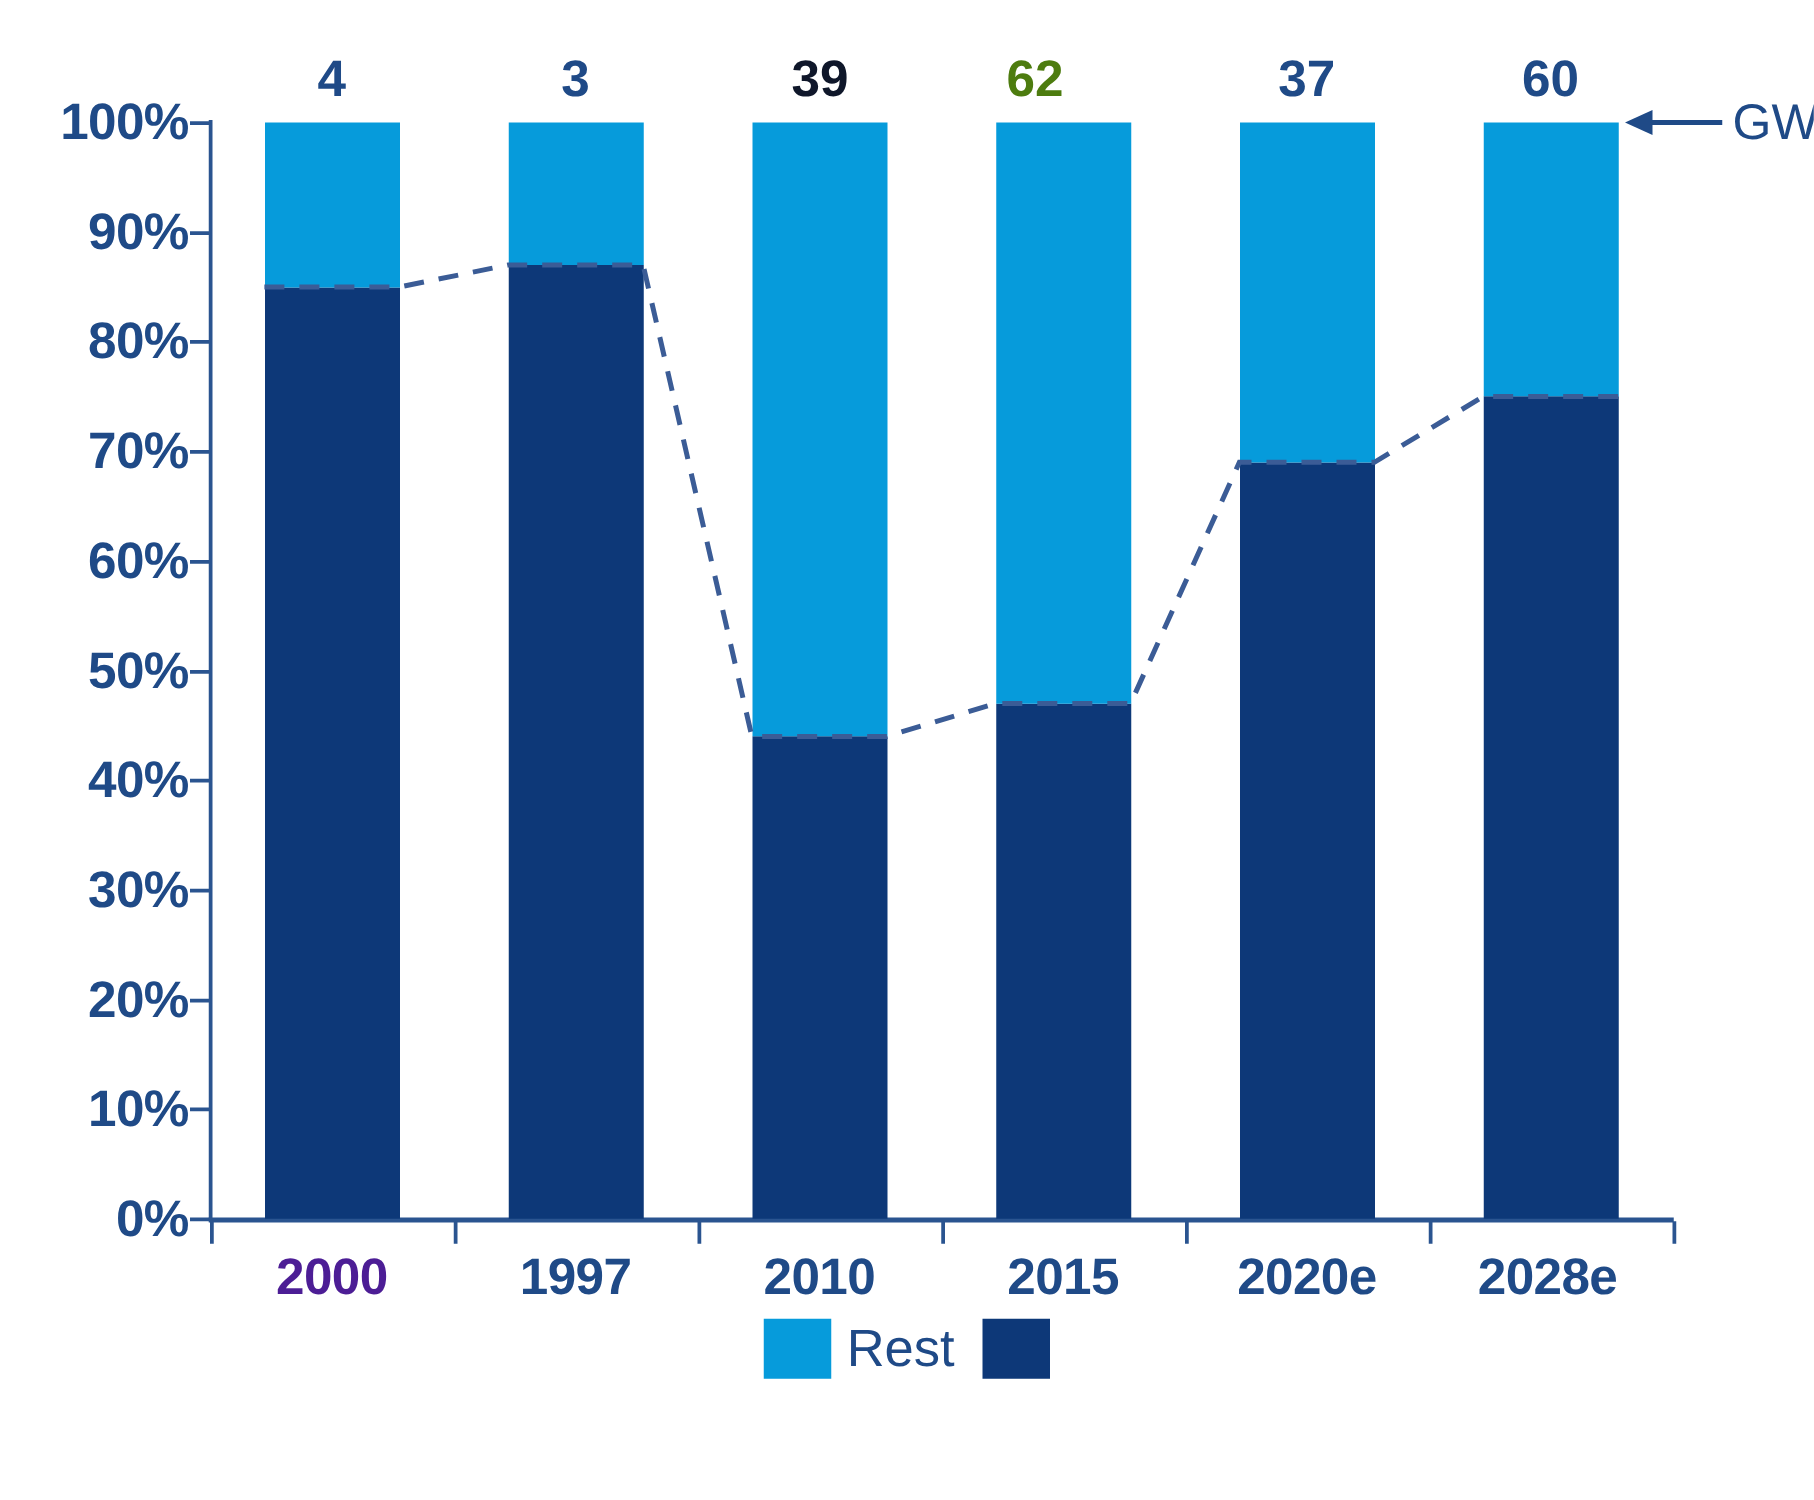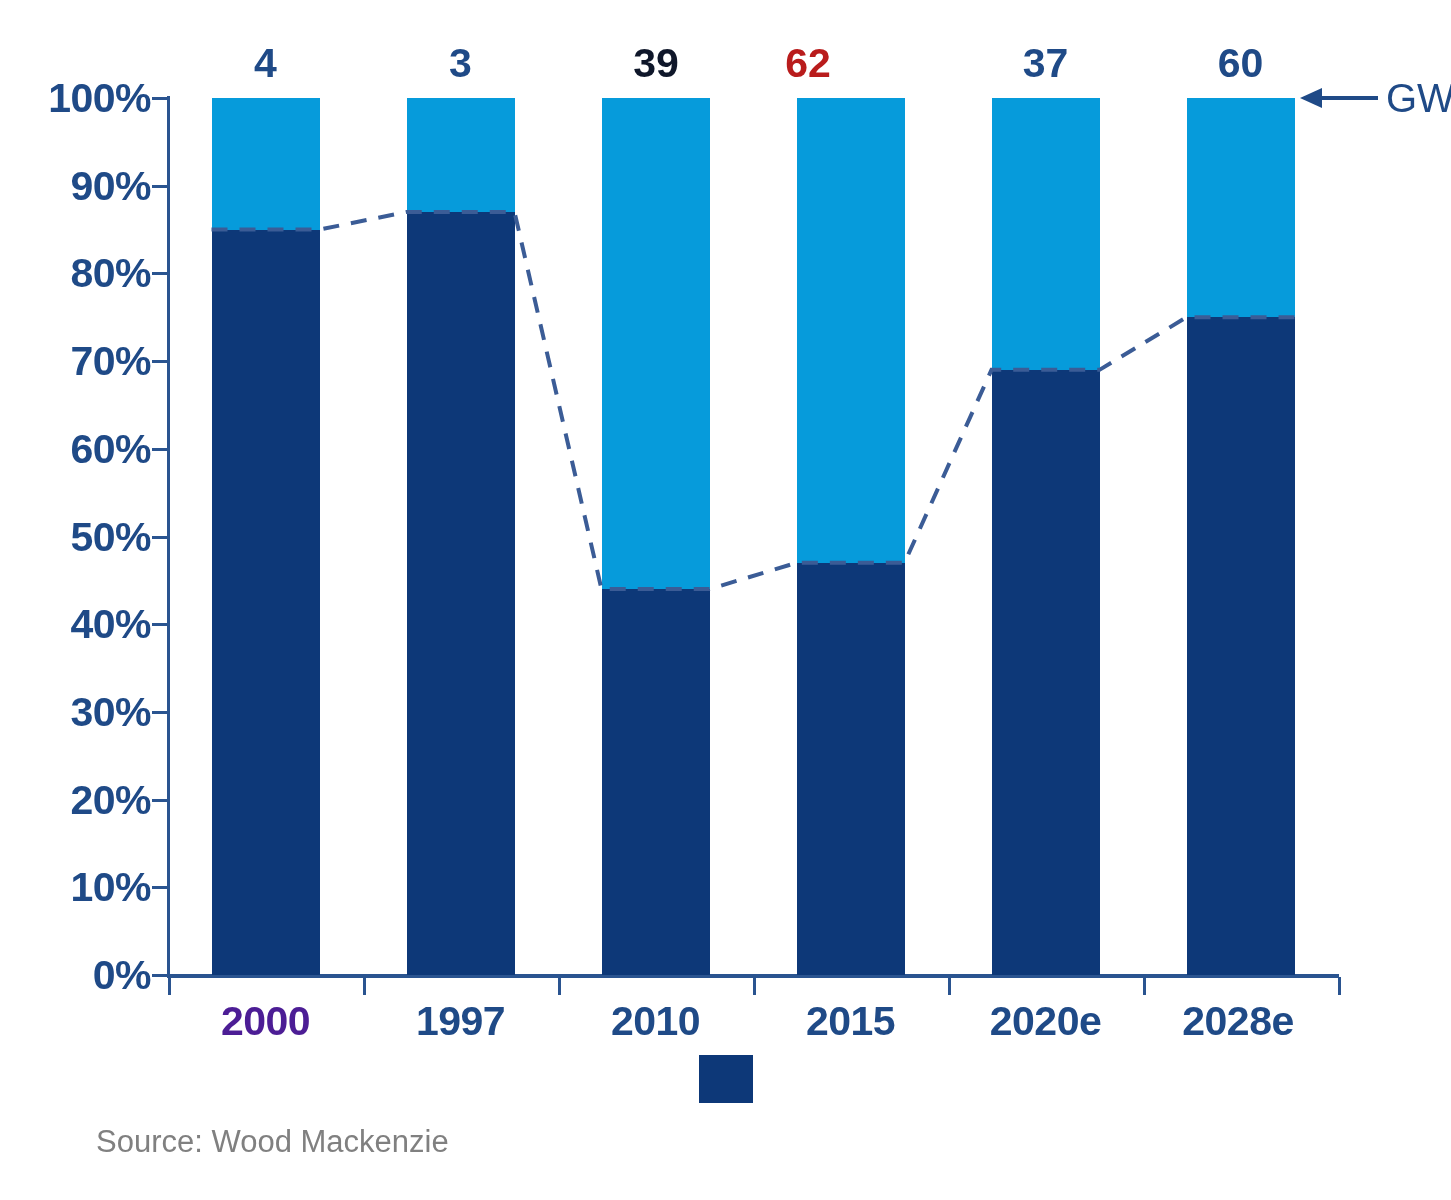--- a/index.html
+++ b/index.html
@@ -229,38 +229,41 @@
       <div class="bar-group" style="left: 1186.5px; top: 98px; width: 108px; height: 877px;">
         <div class="seg seg-top" style="height: 657.75px; background: rgb(13, 56, 120);"></div>
         <div class="seg seg-rest" style="bottom: 657.75px; height: 219.25px; background: rgb(6, 155, 219);"></div>
       </div>
     </div>
 
   <div id="bar-totals">
       <div class="bar-total-label" style="left: 265.5px; color: rgb(31, 74, 135);">4</div>
       <div class="bar-total-label" style="left: 460.5px; color: rgb(31, 74, 135);">3</div>
       <div class="bar-total-label" style="left: 656px; color: #0f172a;">39</div>
-      <div class="bar-total-label" style="left: 808px; color: #b91c1c;">62</div>
+      <div class="bar-total-label" style="left: 828px; color: #4d7c0f;">62</div>
       <div class="bar-total-label" style="left: 1045.5px; color: rgb(31, 74, 135);">37</div>
       <div class="bar-total-label" style="left: 1240.5px; color: rgb(31, 74, 135);">60</div>
     </div>
 
   <svg class="trend-svg" viewBox="0 0 1451 1200">
     <polyline id="trend-poly" fill="none" stroke-width="4" stroke-dasharray="16,12" stroke-linecap="butt" stroke="#3B5C96" points="211.5,229.55000000000007 319.5,229.55000000000007 406.5,212.01 514.5,212.01 601.5,589.12 709.5,589.12 796.5,562.81 904.5,562.81 991.5,369.87 1099.5,369.87 1186.5,317.25 1294.5,317.25"></polyline>
   </svg>
 
   <div class="gw-annot">
     <svg width="78" height="26" viewBox="0 0 78 26">
       <line x1="20" y1="13" x2="78" y2="13" stroke="#1F4A87" stroke-width="4"></line>
       <polygon points="0,13 22,3 22,23" fill="#1F4A87"></polygon>
     </svg>
     <span class="gw-text" style="color: rgb(31, 74, 135);">GW</span>
   </div>
 
   <div class="legend" id="legend">
       <div class="legend-item">
+        <span class="legend-swatch" style="background: rgb(6, 155, 219);"></span>
+        <span class="legend-label" style="color: rgb(31, 74, 135);">Rest</span>
+      </div>
+      <div class="legend-item">
         <span class="legend-swatch" style="background: rgb(13, 56, 120);"></span>
       </div>
     </div>
 
-  <div class="source" style="color: rgb(128, 128, 128);">Source: Wood Mackenzie</div>
 
 </div>
 
 </body></html>

